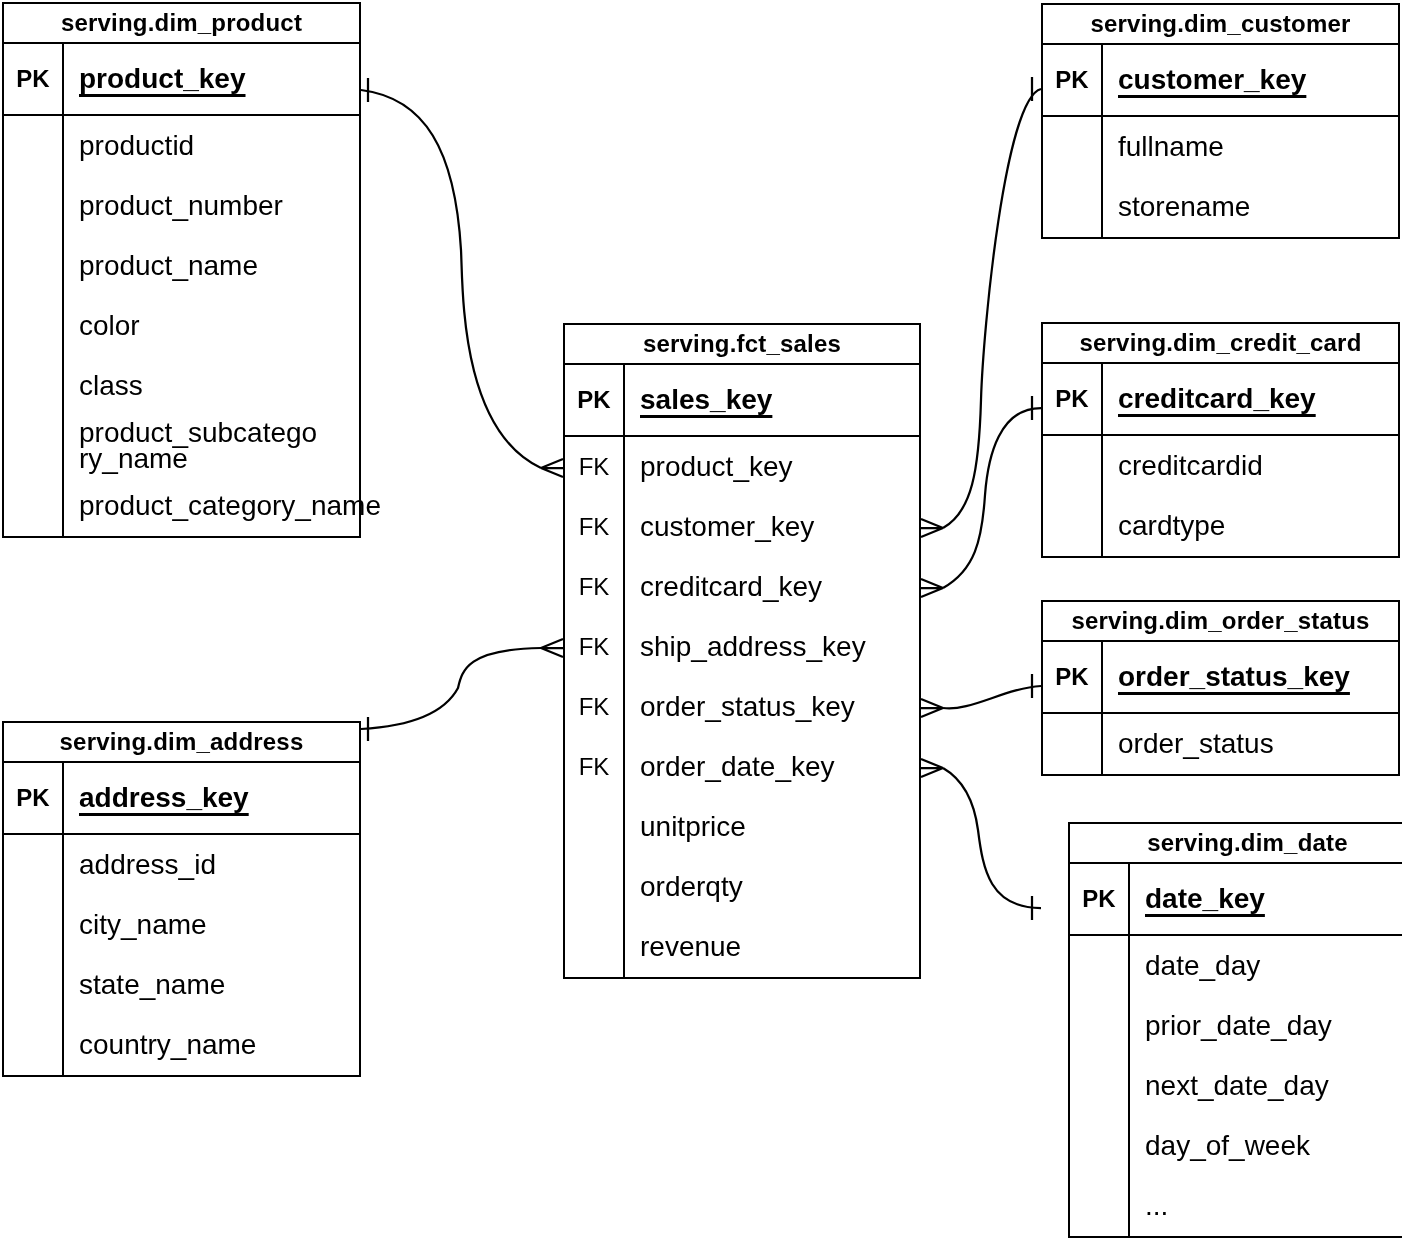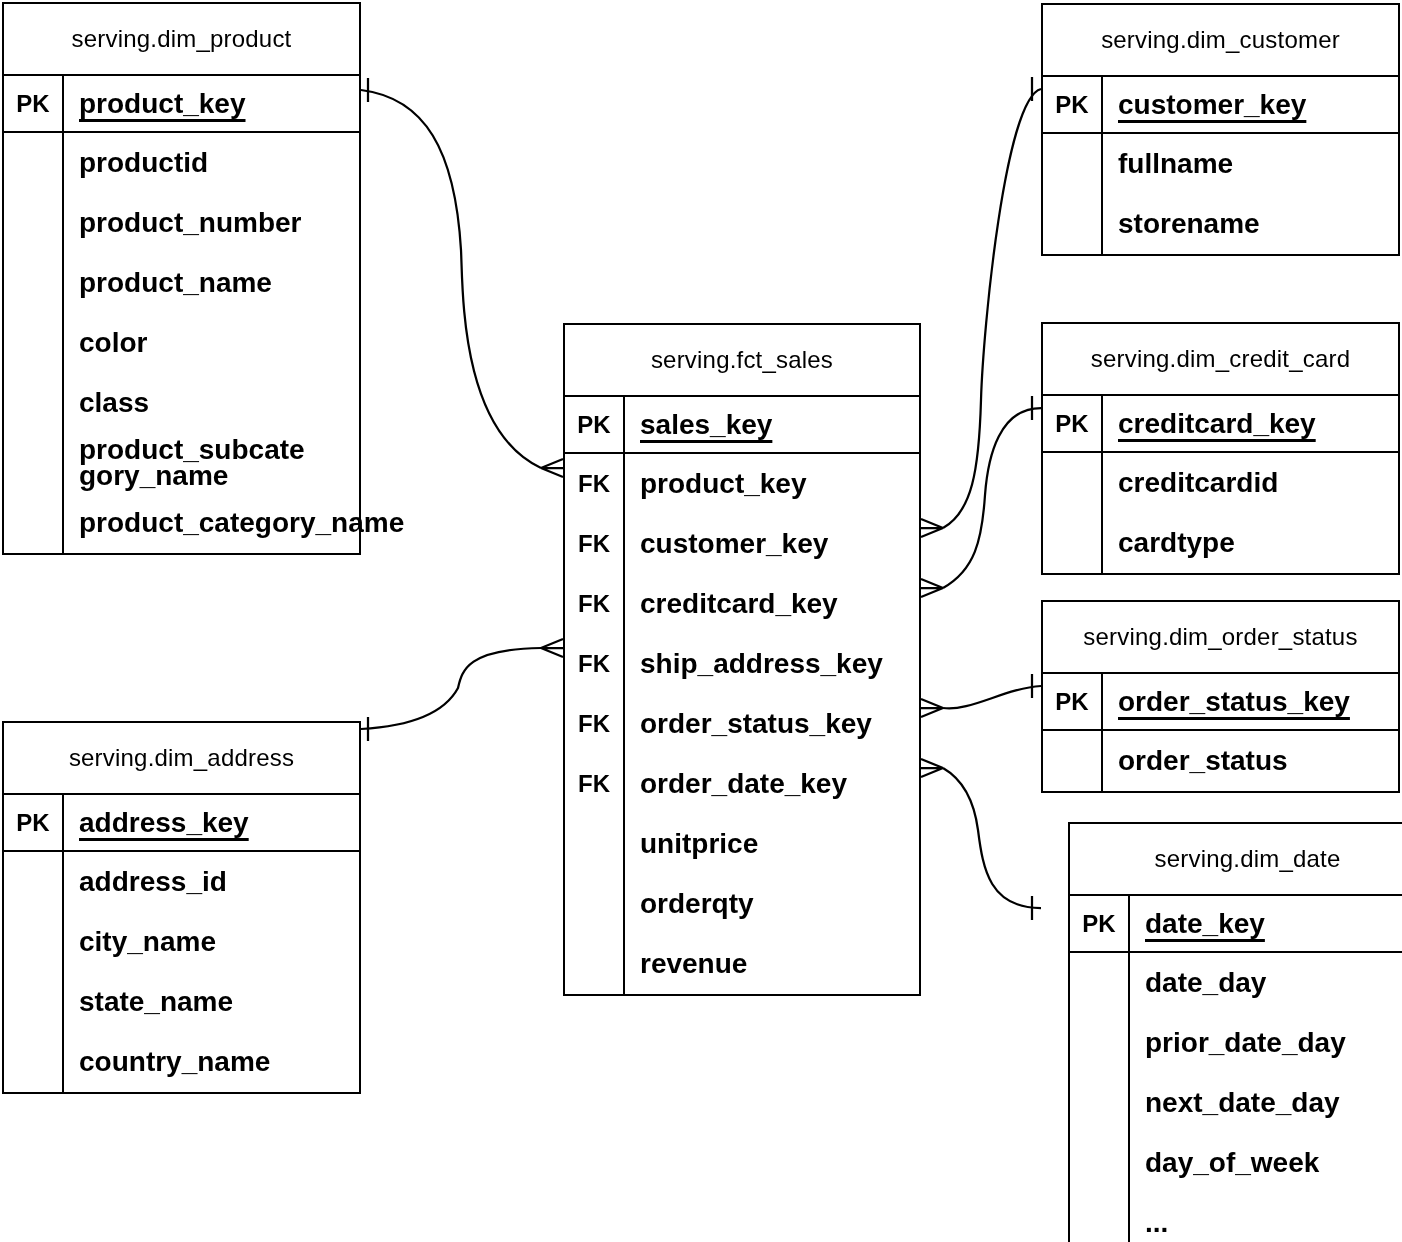--- a/index.html
+++ b/index.html
@@ -28,45 +28,45 @@
     stroke-linecap: butt;
     stroke-linejoin: round;
   }
   .tbl {
     position: absolute;
     background: #fff;
     border: 2px solid #000;
     z-index: 2;
   }
   .ttl {
-    height: 72px;
+    height: 40px;
     border-bottom: 2px solid #000;
     display: flex;
     align-items: center;
     justify-content: center;
-    font-weight: 400;
+    font-weight: 700;
     font-size: 24px;
     letter-spacing: 0.2px;
   }
   .row { display: flex; }
   .row .key {
     flex: 0 0 60px;
     width: 60px;
     border-right: 2px solid #000;
     display: flex;
     align-items: center;
     justify-content: center;
     font-size: 24px;
   }
   .row.pk {
-    height: 57px;
+    height: 72px;
     border-bottom: 2px solid #000;
   }
   .row.pk .key { font-weight: 700; }
-  .row.f { height: 60px; font-weight: bold; }
+  .row.f { height: 60px; }
   .name {
     flex: 1;
     display: flex;
     align-items: center;
     padding-left: 15px;
     font-size: 28px;
     line-height: 26px;
   }
   .row.pk .name {
     font-weight: 700;

